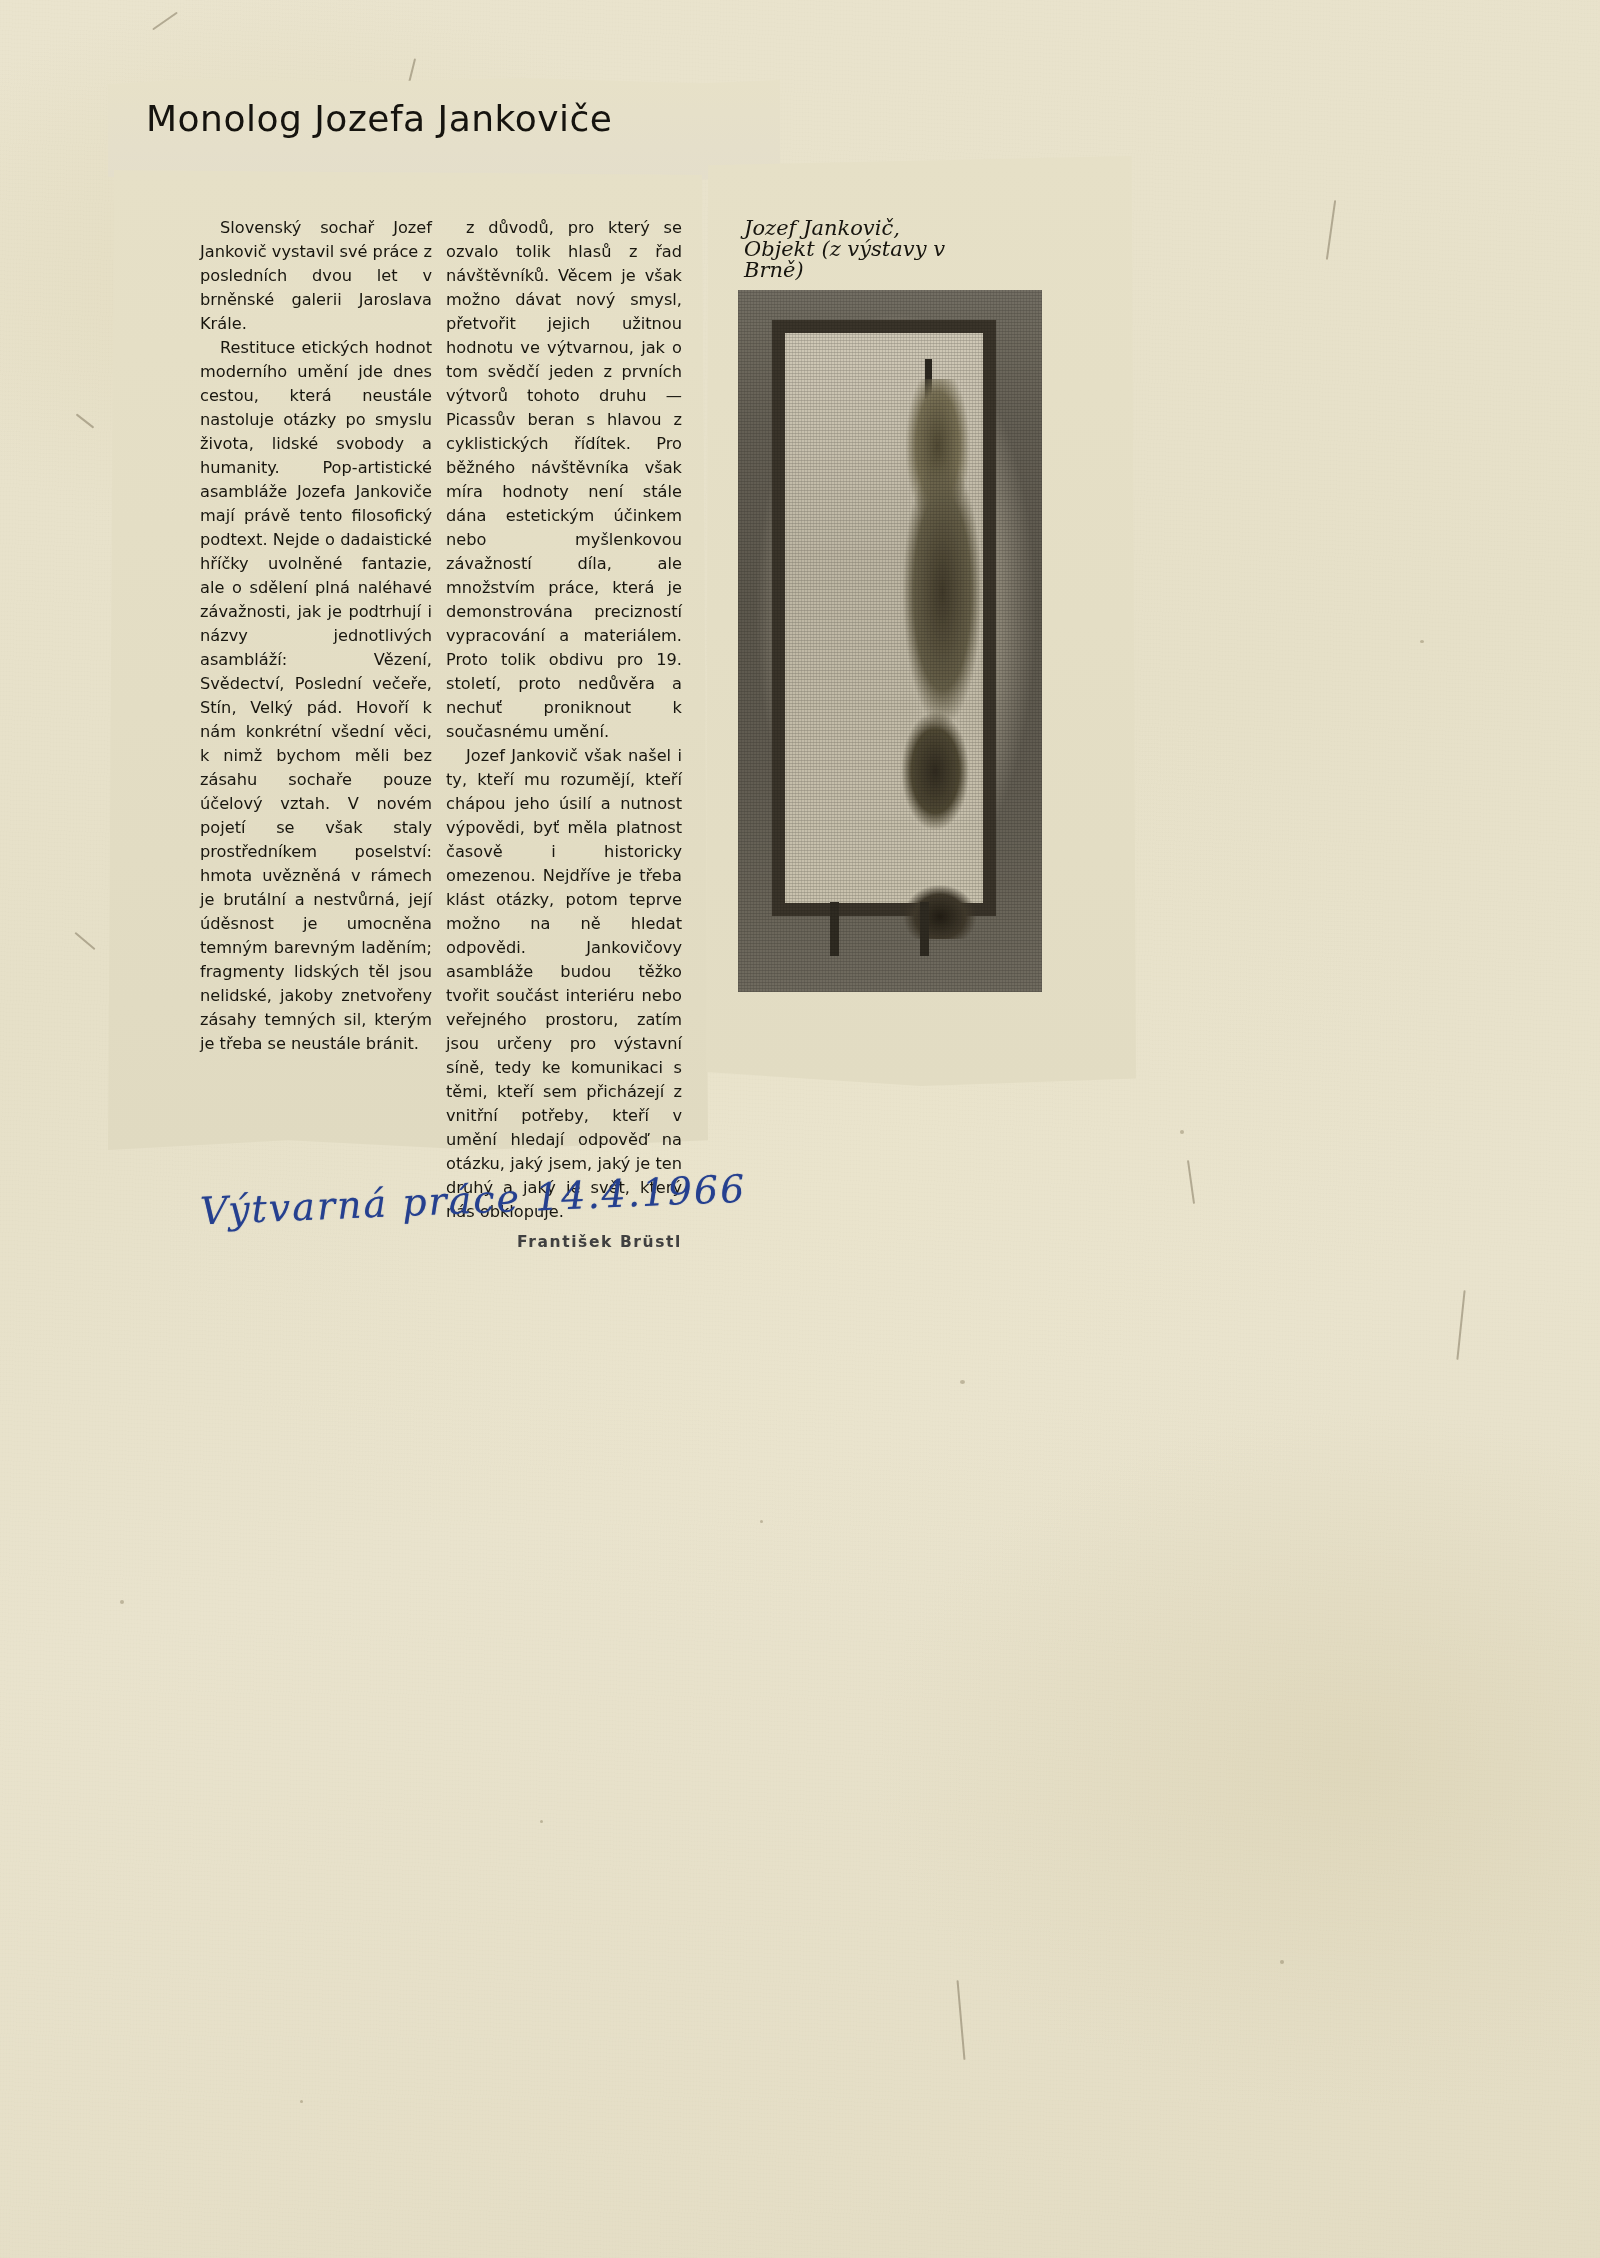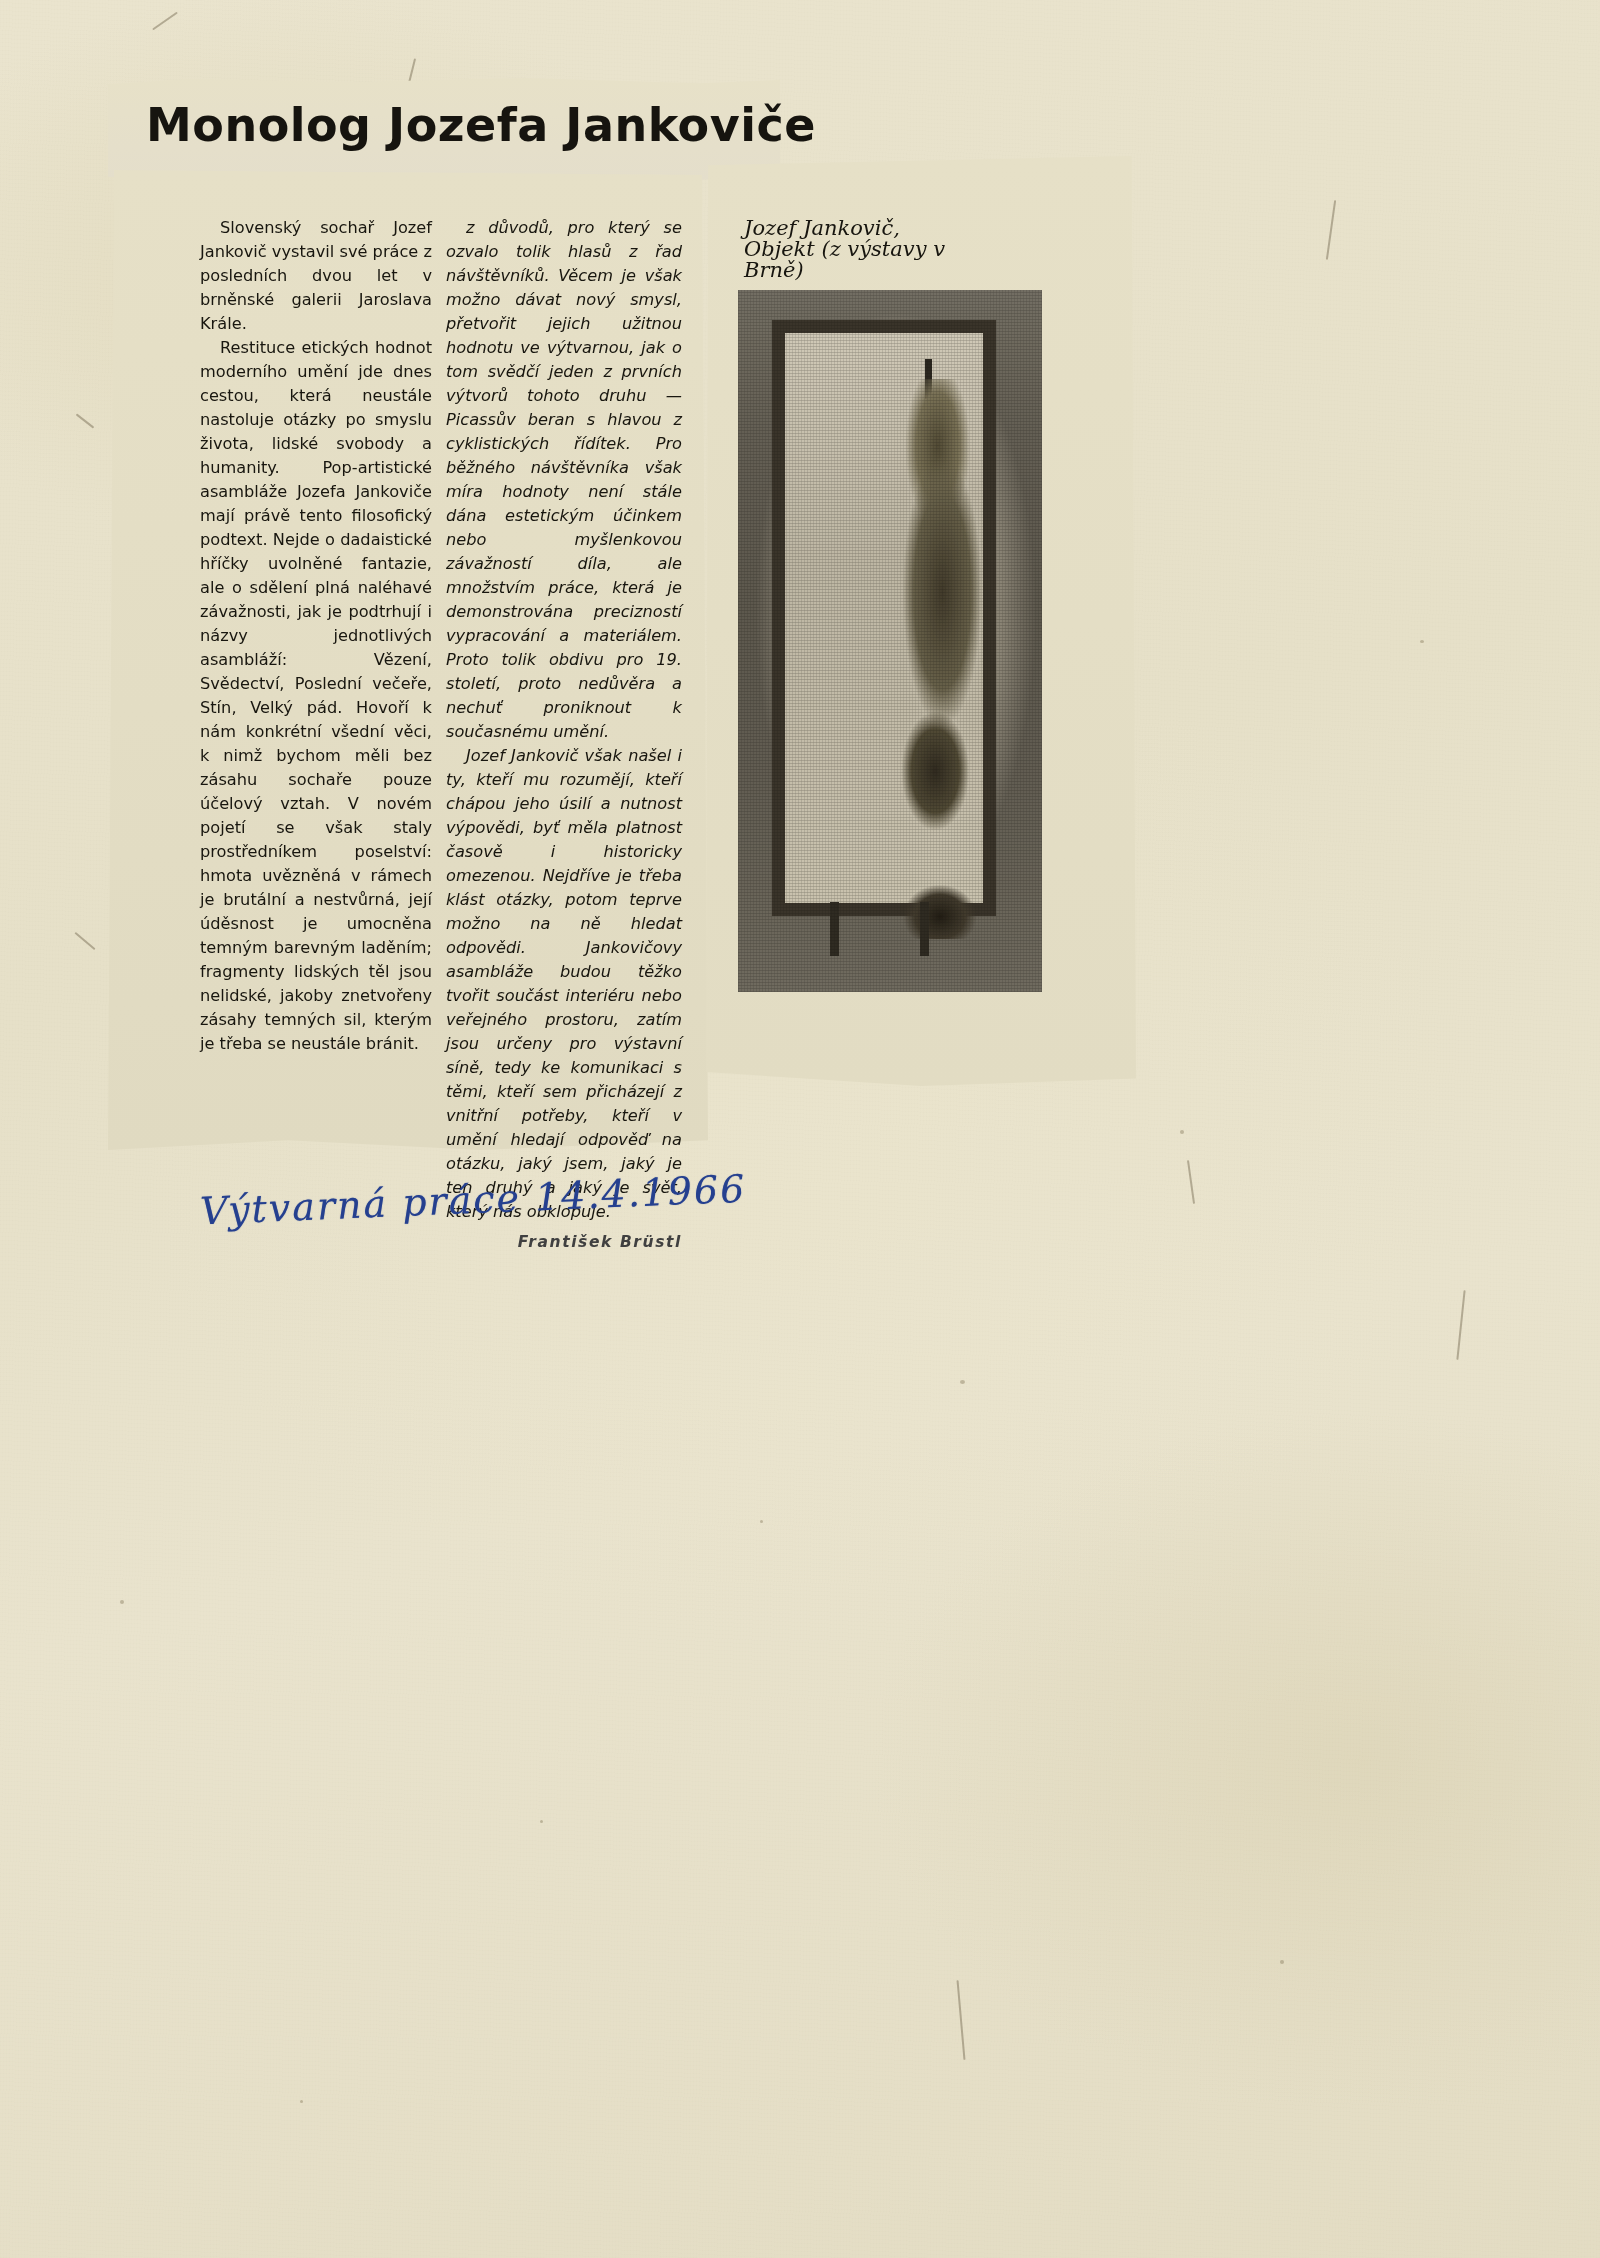--- a/index.html
+++ b/index.html
@@ -80,38 +80,38 @@
     height: 930px;
     background: linear-gradient(180deg,#e6e0c7 0%, #e2dcc3 100%);
     clip-path: polygon(0.5% 1%, 99% 0%, 100% 99.2%, 50% 100%, 0% 98.5%);
   }
 
   #headline {
     position: absolute;
     left: 38px;
     top: 20px;
     font-family: "DejaVu Sans", sans-serif;
-    font-weight: 700;
-    font-size: 46px;
+    font-weight: 400;
+    font-size: 36px;
     letter-spacing: .5px;
     color: #16140f;
     white-space: nowrap;
   }
 
   .column {
     position: absolute;
     font-family: "DejaVu Sans", sans-serif;
     font-size: 16.2px;
     line-height: 24px;
     color: #18160f;
     text-align: justify;
     text-justify: inter-word;
   }
   #col-left  { left: 92px;  top: 138px; width: 232px; }
-  #col-mid   { left: 338px; top: 138px; width: 236px; font-style: italic; }
+  #col-mid   { left: 338px; top: 138px; width: 236px; }
 
   .column p {
     margin: 0 0 0 0;
     text-indent: 20px;
   }
   .column p.first { text-indent: 20px; }
 
   #byline {
     position: absolute;
     left: 338px;

